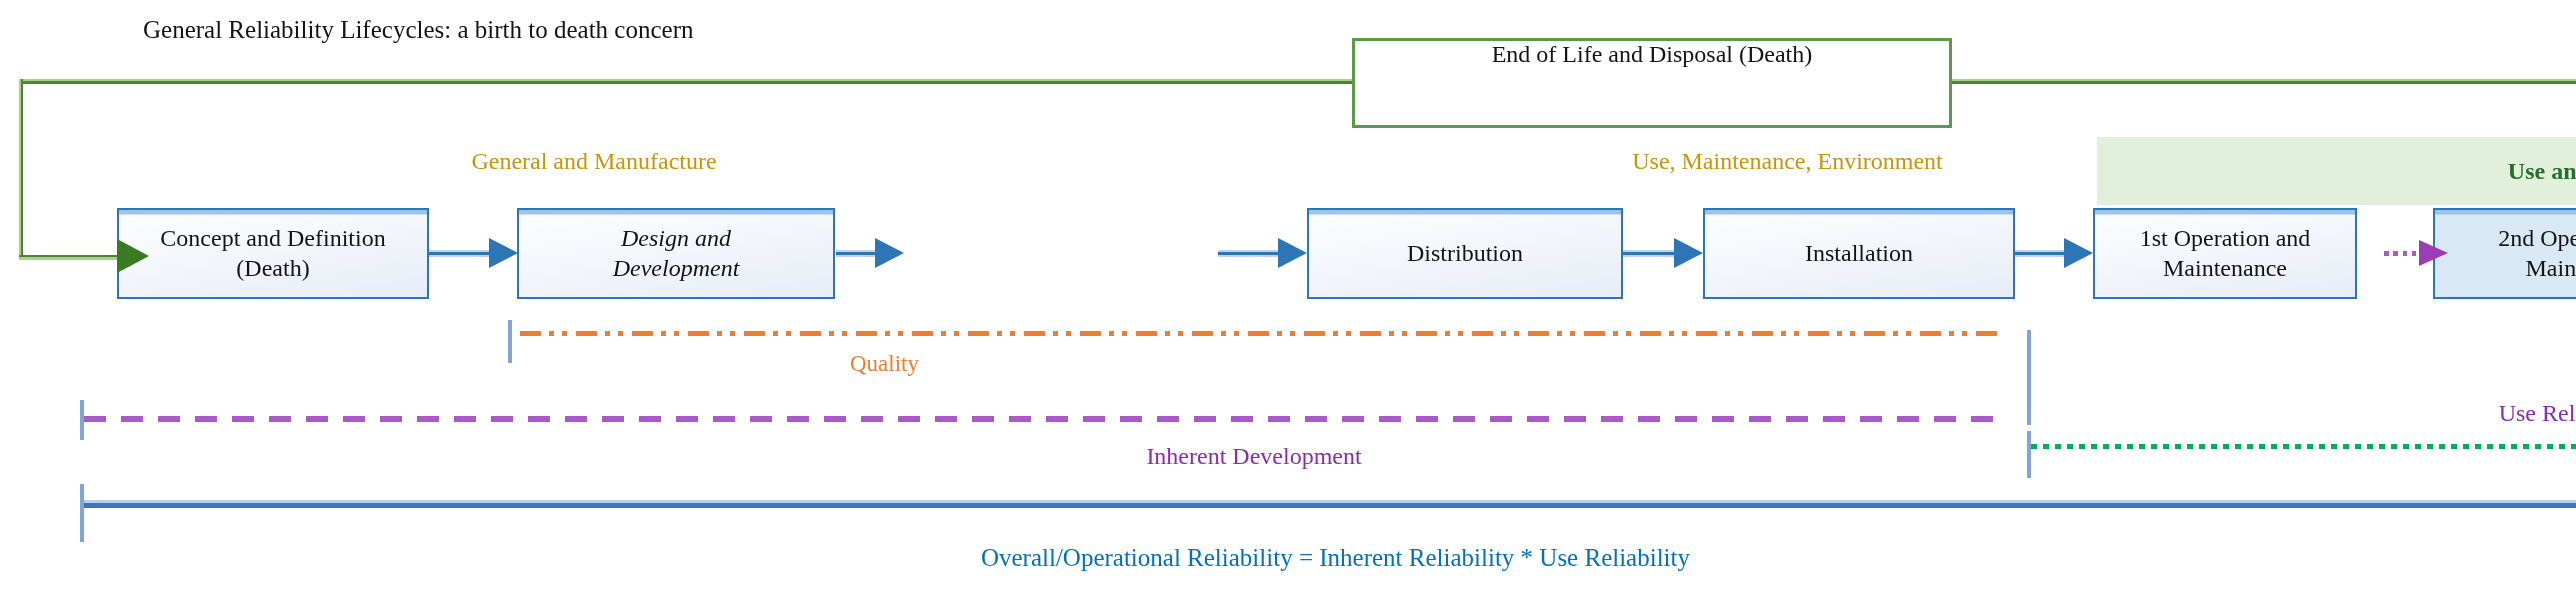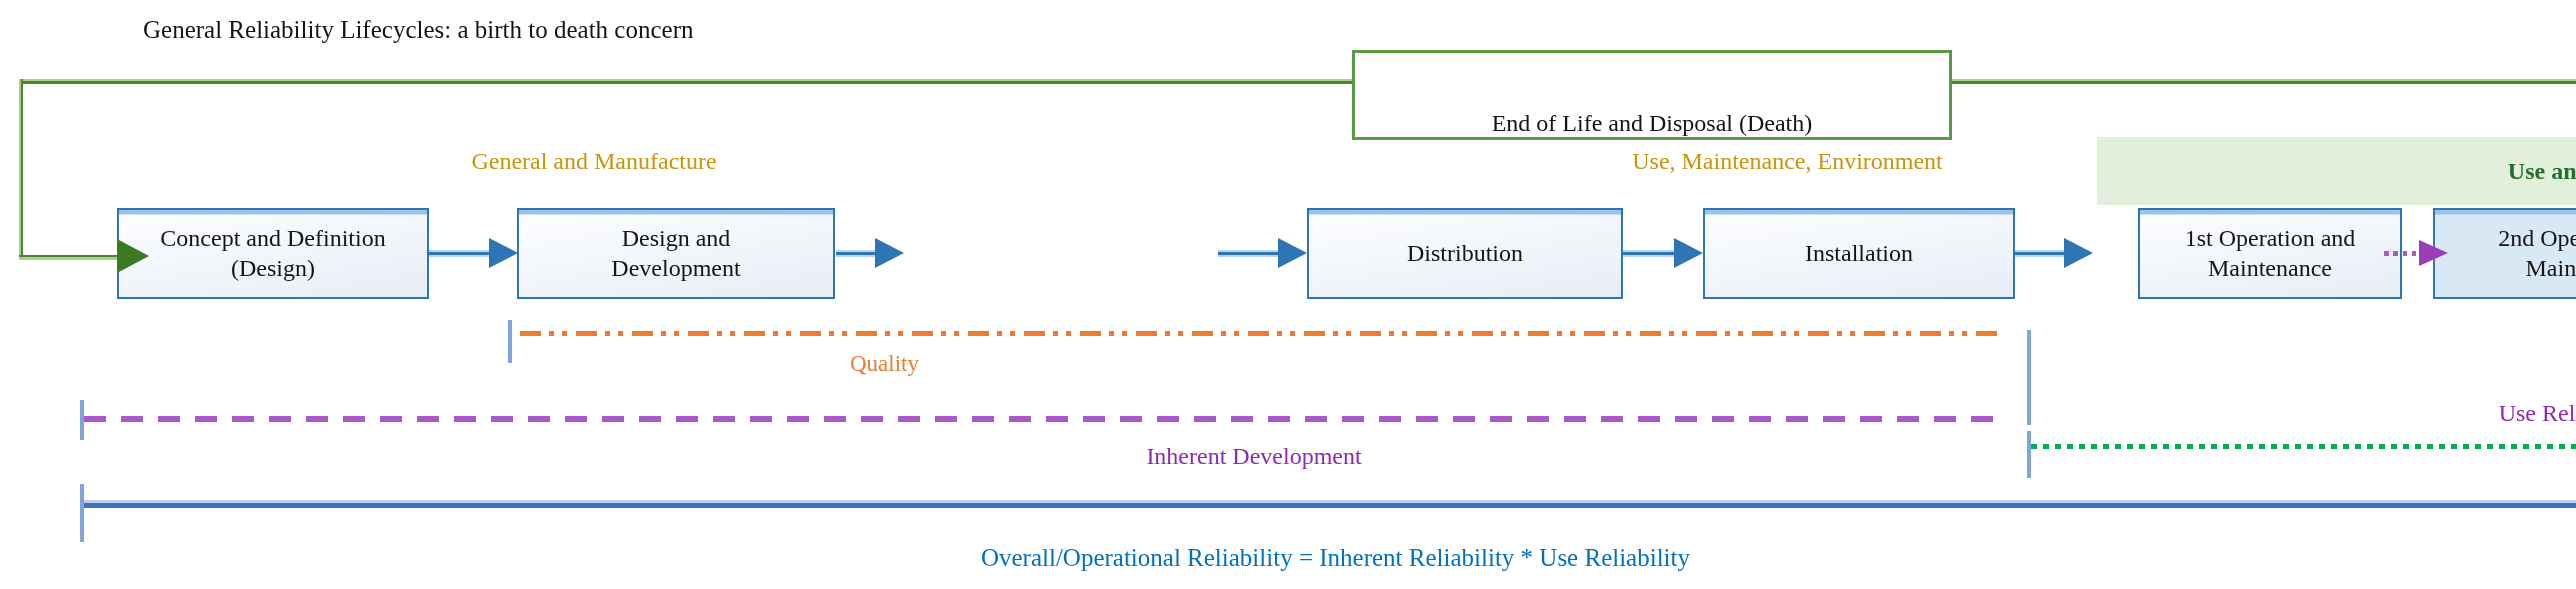--- a/index.html
+++ b/index.html
@@ -11,21 +11,21 @@
   
   .title{left:143px;top:15.5px;font-size:25px;white-space:nowrap;z-index:4;}
   
   .gl-h{background:linear-gradient(180deg,#A9D18E 0 45%,#548235 45% 100%);height:4.6px;z-index:1;}
   .gl-hb{background:linear-gradient(180deg,#548235 0 40%,#A9D18E 40% 100%);height:4.6px;z-index:1;}
   .gl-v{background:linear-gradient(90deg,#A9D18E 0 45%,#548235 45% 100%);width:4.6px;z-index:1;}
   .green-arrow-head{width:0;height:0;border-top:17.5px solid transparent;border-bottom:17.5px solid transparent;
     border-left:32px solid #3A7A22;z-index:5;}
   
   .death-box{left:1352px;top:38px;width:600px;height:90px;background:#ffffff;border:3.1px solid #5B9B47;
-    box-sizing:border-box;display:flex;align-items:flex-end;justify-content:center;font-size:24px;z-index:3;margin-top:12px;}
+    box-sizing:border-box;display:flex;align-items:flex-start;justify-content:center;font-size:24px;z-index:3;}
   
   .phase-label{top:148px;font-size:24px;color:#C9940E;text-align:center;z-index:4;white-space:nowrap;}
   .band{left:2097px;top:137px;width:971px;height:68px;background:#E2EFDA;z-index:1;
     display:flex;align-items:center;justify-content:center;}
   .band span{font-size:24px;font-weight:bold;color:#276E2E;}
   
   .fbox{top:208px;height:91px;border:2.1px solid #2E75B6;box-sizing:border-box;
     background:linear-gradient(170deg,#FDFEFF 0%,#E7EDF6 100%);
     box-shadow:inset 0 4.6px 0 #9DC3E6;
     display:flex;align-items:center;justify-content:center;text-align:center;
@@ -71,32 +71,32 @@
     <span>End of Life and Disposal (Death)</span>
   </div>
 
   <div class="abs phase-label" style="left:419px;width:350px;">General and Manufacture</div>
   <div class="abs phase-label" style="left:1561px;width:453px;">Use, Maintenance, Environment</div>
   <div class="abs band">
     <span>Use and Reuse</span>
   </div>
 
   <div class="abs fbox" style="left:117px;width:312px;">
-    <span>Concept and Definition (Design)</span>
+    <span>Concept and Definition (Death)</span>
     </div>
-  <div class="abs fbox" style="left:517px;width:318px;">
+  <div class="abs fbox" style="left:517px;width:318px;font-style:italic;">
     <span>Design and Development</span>
     </div>
   <div class="abs fbox" style="left:1307px;width:316px;">
     <span>Distribution</span>
     </div>
   <div class="abs fbox" style="left:1703px;width:312px;">
     <span>Installation</span>
     </div>
-  <div class="abs fbox" style="left:2093px;width:264px;margin-left:45px;">
+  <div class="abs fbox" style="left:2093px;width:264px;">
     <span>1st Operation and Maintenance</span>
     </div>
   <div class="abs fbox filled" style="left:2433px;width:309px;">
     <span>2nd Operation and Maintenance</span>
     </div>
 
   <div class="abs arr-shaft" style="left:429px;width:60px;"></div>
   <div class="abs arr-head" style="left:489px;"></div>
   <div class="abs arr-shaft" style="left:836px;width:40px;"></div>
   <div class="abs arr-head" style="left:875px;"></div>

